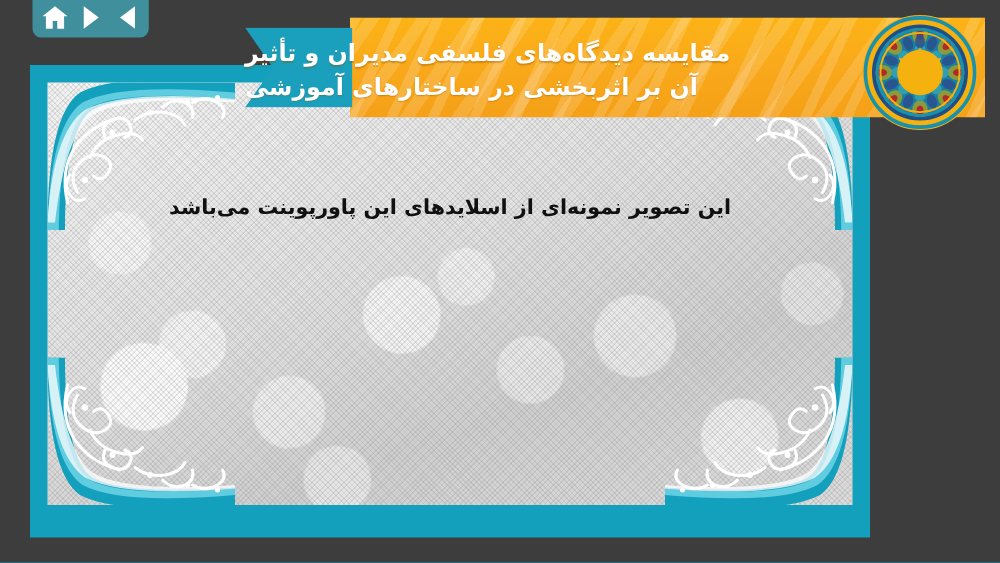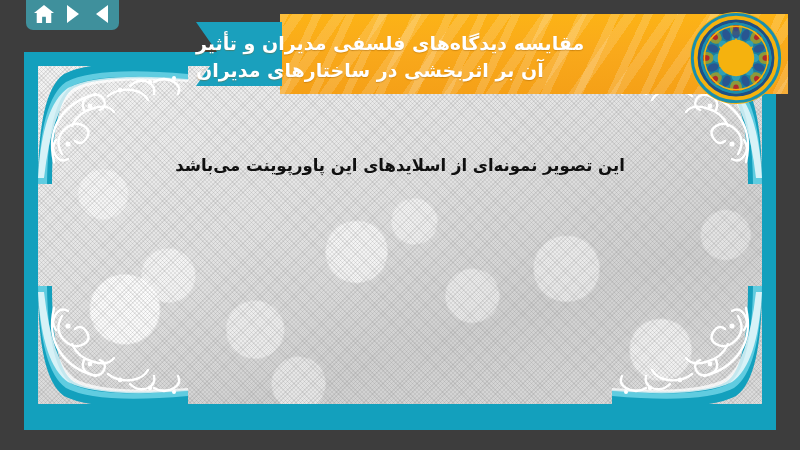--- a/index.html
+++ b/index.html
@@ -36,21 +36,21 @@
   .tri-fwd{
     width:0;height:0;
     border-top:9px solid transparent;
     border-bottom:9px solid transparent;
     border-left:12px solid #ffffff;
   }
 
   
   #slide-panel{
     position:absolute;left:24px;top:52px;
-    width:752px;height:378px;
+    width:672px;height:378px;
     background:#13a0bd;
     box-sizing:border-box;
     overflow:hidden;
     z-index:10;
   }
   #slide-inner{
     position:absolute;
     left:14px;top:14px;right:14px;bottom:26px;
     overflow:hidden;
     background:
@@ -280,21 +280,21 @@
       <div class="body-line">این تصویر نمونه‌ای از اسلایدهای این پاورپوینت می‌باشد</div>
     </div>
   </div>
 </div>
 
 <div id="title-banner">
   <div id="banner-tail"></div>
   <div id="banner-body"></div>
   <div id="banner-text">
     <div class="banner-line">مقایسه دیدگاه‌های فلسفی مدیران و تأثیر</div>
-    <div class="banner-line">آن بر اثربخشی در ساختارهای مدیران</div>
+    <div class="banner-line">آن بر اثربخشی در ساختارهای آموزشی</div>
   </div>
 
   <svg id="medallion" viewBox="0 0 100 100">
     <defs>
       <clipPath id="ringclip">
         <circle cx="50" cy="50" r="37"></circle>
       </clipPath>
     </defs>
     <circle cx="50" cy="50" r="48" fill="#f5b20e"></circle>
     <circle cx="50" cy="50" r="45.5" fill="none" stroke="#1a8fae" stroke-width="3"></circle>

